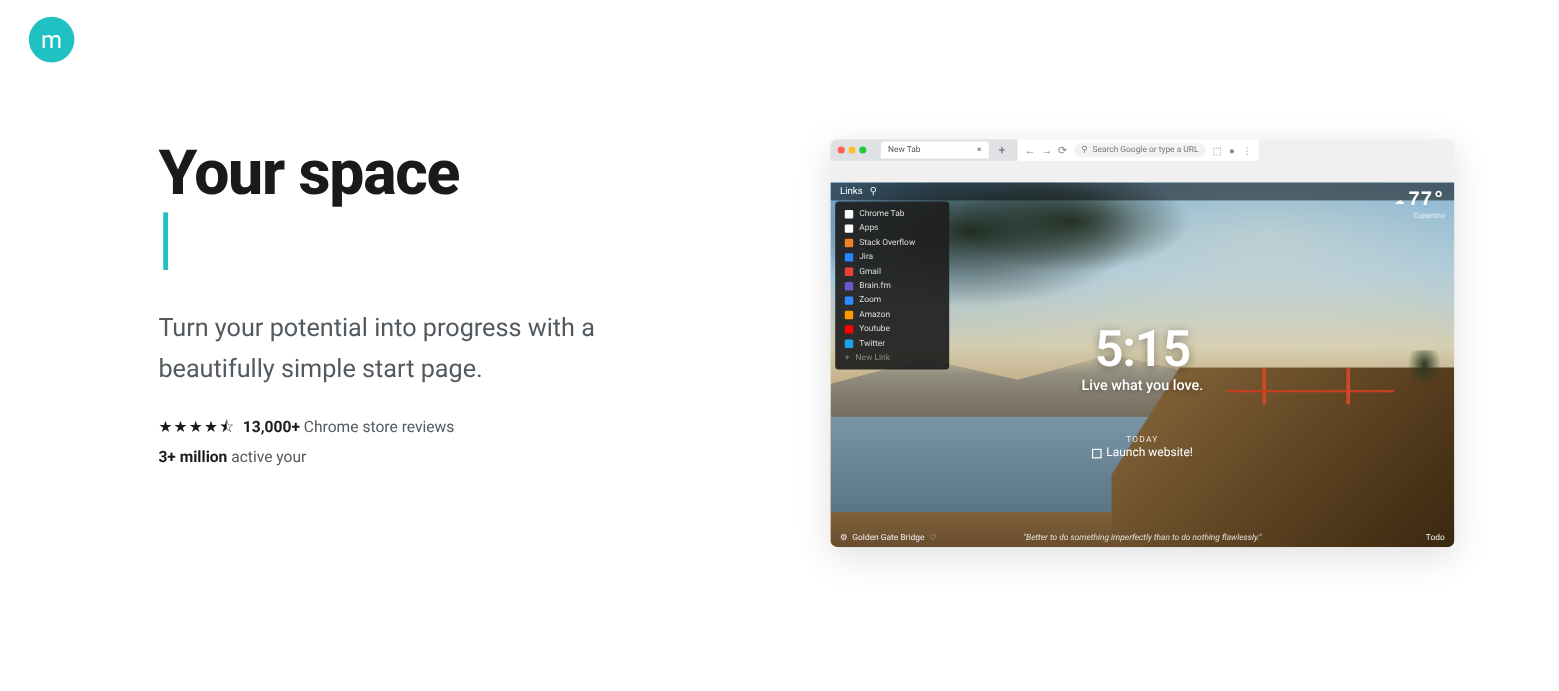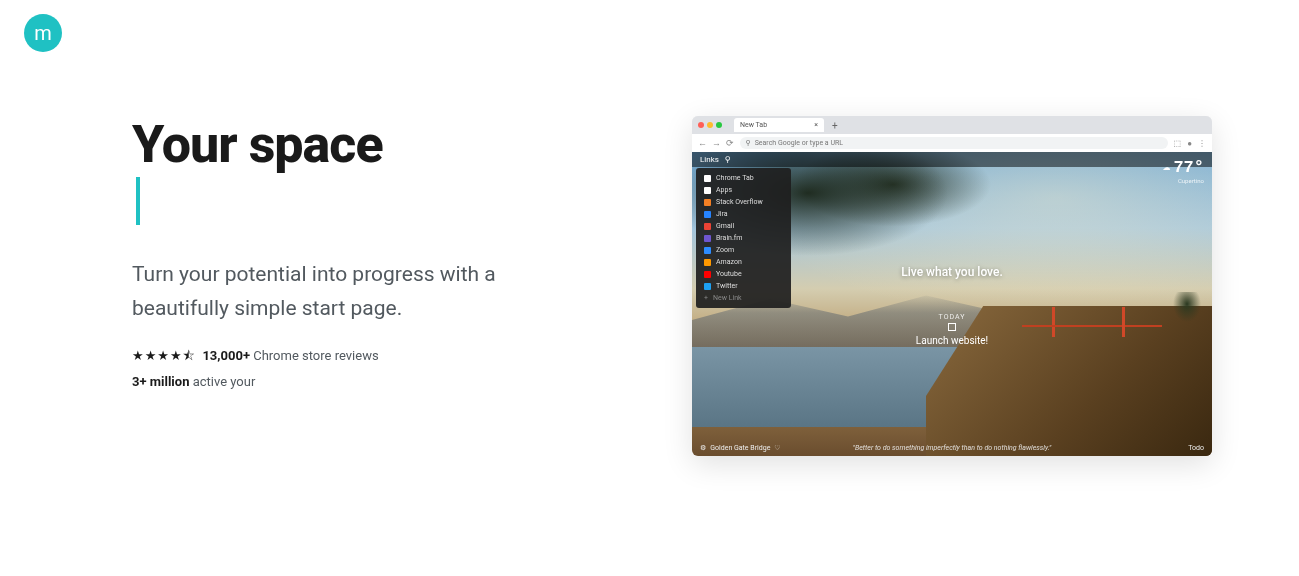--- a/index.html
+++ b/index.html
@@ -111,21 +111,21 @@
   box-shadow: 0 8px 30px rgba(0,0,0,0.12);
   background: #f4f4f4;
   height: 340px;
   position: relative;
   font-size: 8px;
 }
 .browser-chrome {
   height: 36px;
   background: #f0f0f0;
   display: flex;
-  flex-direction: column;
+  flex-direction: row;
 }
 .tab-row {
   height: 18px;
   display: flex;
   align-items: center;
   padding: 0 6px;
   gap: 4px;
   background: #dfe1e5;
 }
 .traffic { display: flex; gap: 3px; margin-right: 8px; }
@@ -280,21 +280,21 @@
   top: 115px; left: 50%;
   transform: translateX(-50%);
   text-align: center;
   color: #fff;
   width: 200px;
 }
 .time { font-size: 42px; font-weight: 600; letter-spacing: -1px; text-shadow: 0 2px 8px rgba(0,0,0,0.4); }
 .mantra { font-size: 12px; font-weight: 500; margin-top: -2px; text-shadow: 0 1px 4px rgba(0,0,0,0.4); }
 .today-block { margin-top: 34px; }
 .today-lbl { font-size: 7px; letter-spacing: 1px; opacity: 0.85; }
-.todo-item { font-size: 10px; margin-top: 2px; display: inline-flex; align-items: center; gap: 4px; flex-direction: column; }
+.todo-item { font-size: 10px; margin-top: 2px; display: inline-flex; align-items: center; gap: 4px; }
 .checkbox { width: 8px; height: 8px; border: 1px solid #fff; display: inline-block; }
 
 .footer-bar {
   position: absolute;
   bottom: 4px; left: 0;
   width: 100%;
   display: flex;
   justify-content: space-between;
   align-items: center;
   padding: 0 8px;
@@ -435,20 +435,21 @@
 
       <div class="weather">
         <div style="display:flex;gap:3px;align-items:center;justify-content:flex-end;">
           <span>☁</span>
           <span class="temp">77°</span>
         </div>
         <div class="loc">Cupertino</div>
       </div>
 
       <div class="center-col">
+        <div class="time">5:15</div>
         <div class="mantra">Live what you love.</div>
         <div class="today-block">
           <div class="today-lbl">TODAY</div>
           <div class="todo-item">
             <span class="checkbox"></span>
             <span>Launch website!</span>
           </div>
         </div>
       </div>
 

